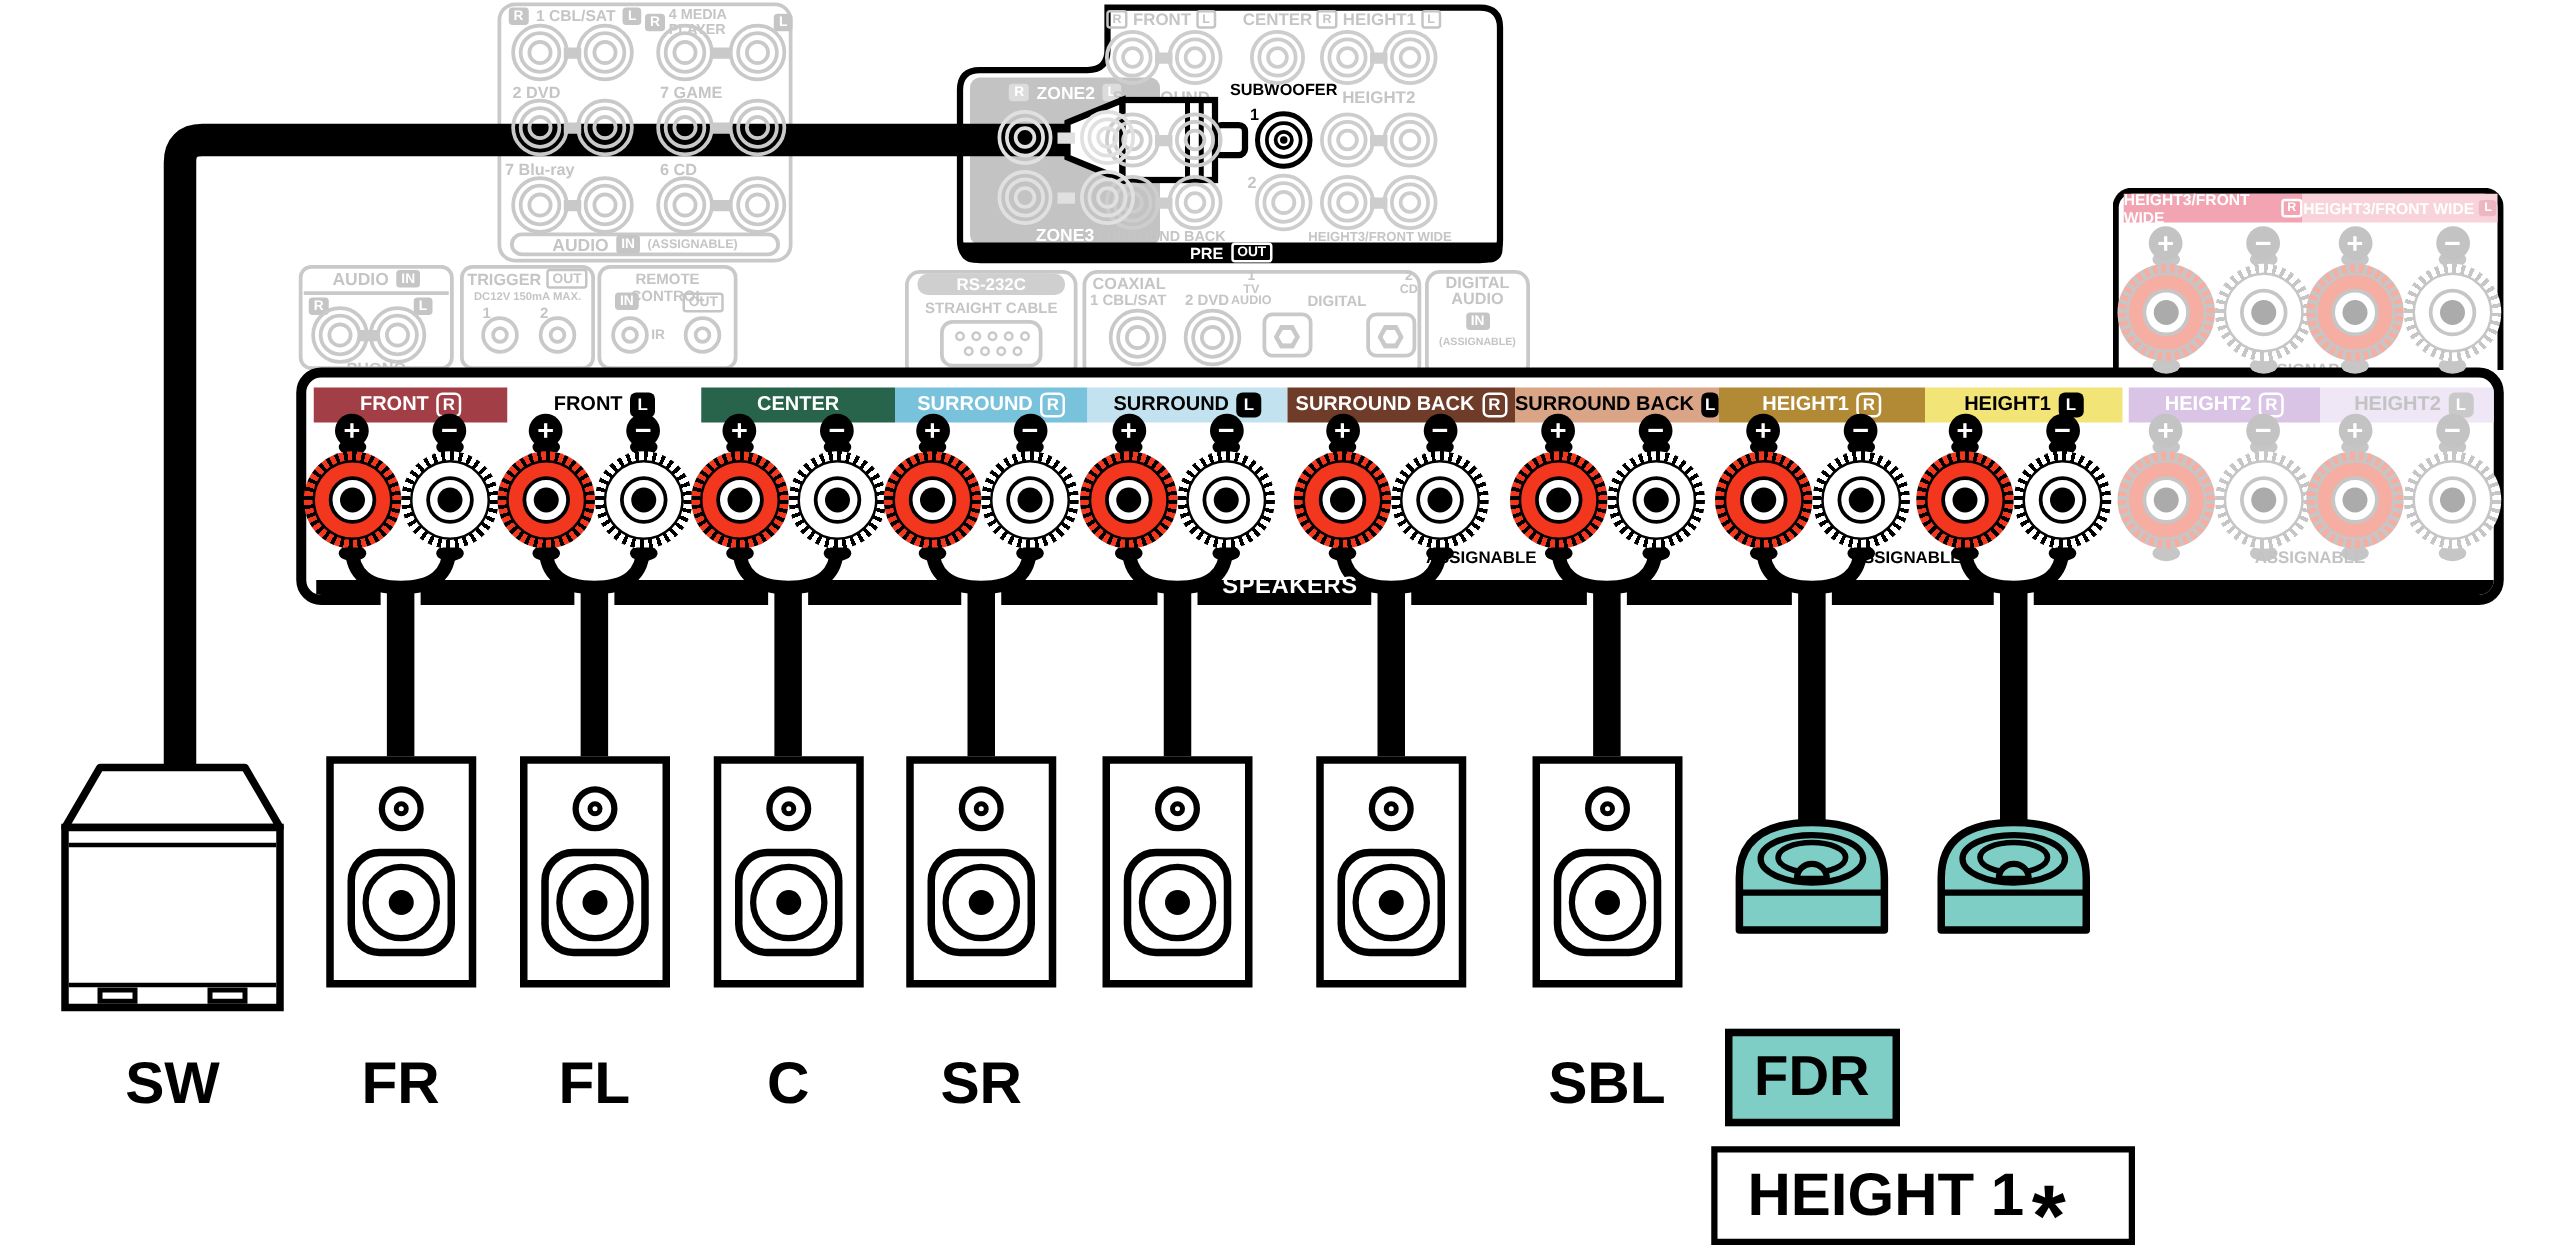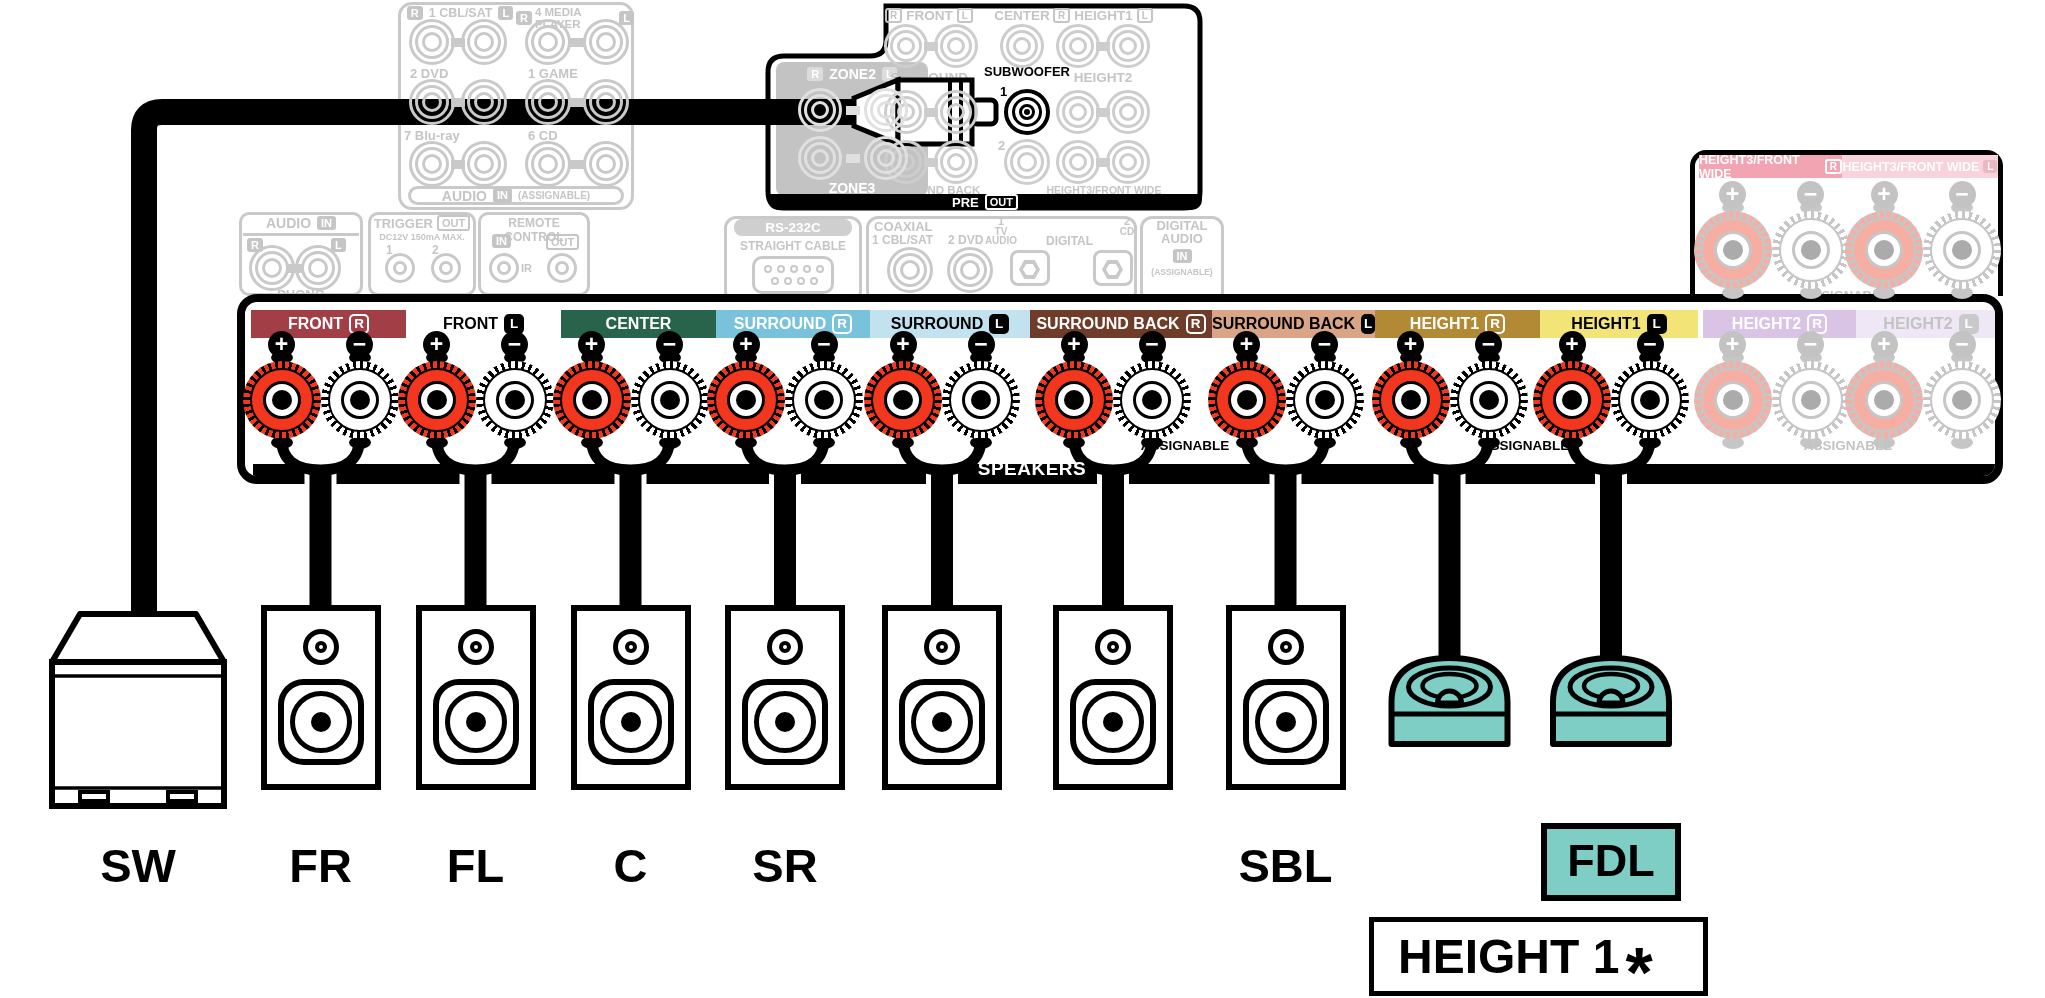--- a/index.html
+++ b/index.html
@@ -37,21 +37,21 @@
     <span class="bF">R</span>
     <span>1 CBL/SAT</span>
     <span class="bF">L</span>
   </div>
   <div class="abs g ctr" style="left:516px;top:6px;width:118px;font-size:12.5px;gap:3px">
     <span class="bF">R</span>
     <span style="font-size:11.5px">4 MEDIA PLAYER</span>
     <span class="bF">L</span>
   </div>
   <div class="abs g" style="left:410px;top:66px;font-size:13px">2 DVD</div>
-  <div class="abs g" style="left:528px;top:66px;font-size:13px">1 GAME</div>
+  <div class="abs g" style="left:528px;top:66px;font-size:13px">7 GAME</div>
   <div class="abs g" style="left:404px;top:128px;font-size:13px">7 Blu-ray</div>
   <div class="abs g" style="left:528px;top:128px;font-size:13px">6 CD</div>
   <div class="abs ctr" style="left:408px;top:186px;width:216px;height:19px;border:3px solid #C9C9C9;border-radius:10px">
     <span class="g" style="font-size:14px">AUDIO</span>
     <span class="bF">IN</span>
     <span class="g" style="font-size:10px">(ASSIGNABLE)</span>
   </div>
 
   <div class="blk" style="left:239px;top:212px;width:124px;height:84px;border-radius:10px"></div>
   <div class="abs ctr" style="left:243px;top:215px;width:116px;border-bottom:3px solid #C9C9C9;padding-bottom:2px">
@@ -538,21 +538,21 @@
           <div style="position:absolute;inset:6px;border:5px solid #000;border-radius:50%"></div>
           <div style="position:absolute;inset:27px;background:#000;border-radius:50%"></div>
         </div>
       </div>
       <div class="abs lab" style="left: 53px; top: 838px;">SW</div>
       <div class="abs lab" style="left: 390.5px; top: 838px;">FL</div>
       <div class="abs lab" style="left: 235.5px; top: 838px;">FR</div>
       <div class="abs lab" style="left: 545.5px; top: 838px;">C</div>
       <div class="abs lab" style="left: 700px; top: 838px;">SR</div>
       <div class="abs lab" style="left: 1200.5px; top: 838px;">SBL</div>
-      <div class="abs" style="left: 1541px; top: 823px; width: 140px; height: 78px; background: rgb(126, 206, 198); border: 6px solid rgb(0, 0, 0); color: rgb(0, 0, 0); font-size: 45px; line-height: 64px; text-align: center;">FDL</div>
+      <div class="abs" style="left: 1379.5px; top: 823px; width: 140px; height: 78px; background: rgb(126, 206, 198); border: 6px solid rgb(0, 0, 0); color: rgb(0, 0, 0); font-size: 45px; line-height: 64px; text-align: center;">FDR</div>
       <div class="abs" style="left: 1369px; top: 917px; width: 339px; height: 79px; background: rgb(255, 255, 255); border: 5px solid rgb(0, 0, 0); color: rgb(0, 0, 0); display: flex; align-items: center; padding-left: 24px; font-size: 48px;">
         <span>HEIGHT 1</span>
         <span style="font-size: 70px; line-height: 0; position: relative; top: 16px; margin-left: 6px;">*</span>
       </div>
       <div class="abs" style="left: 952px; top: 458px; width: 160px; text-align: center; color: rgb(255, 255, 255); font-size: 19px; letter-spacing: 0.5px;">SPEAKERS</div>
       <div class="abs" style="left: 1085px; top: 438px; width: 200px; text-align: center; color: rgb(0, 0, 0); font-size: 13.5px;">ASSIGNABLE</div>
       <div class="abs" style="left: 1425px; top: 438px; width: 200px; text-align: center; color: rgb(0, 0, 0); font-size: 13.5px;">ASSIGNABLE</div>
       <div class="abs" style="left: 1748px; top: 438px; width: 200px; text-align: center; color: rgb(195, 195, 195); font-size: 13.5px;">ASSIGNABLE</div>
     </div>
 

